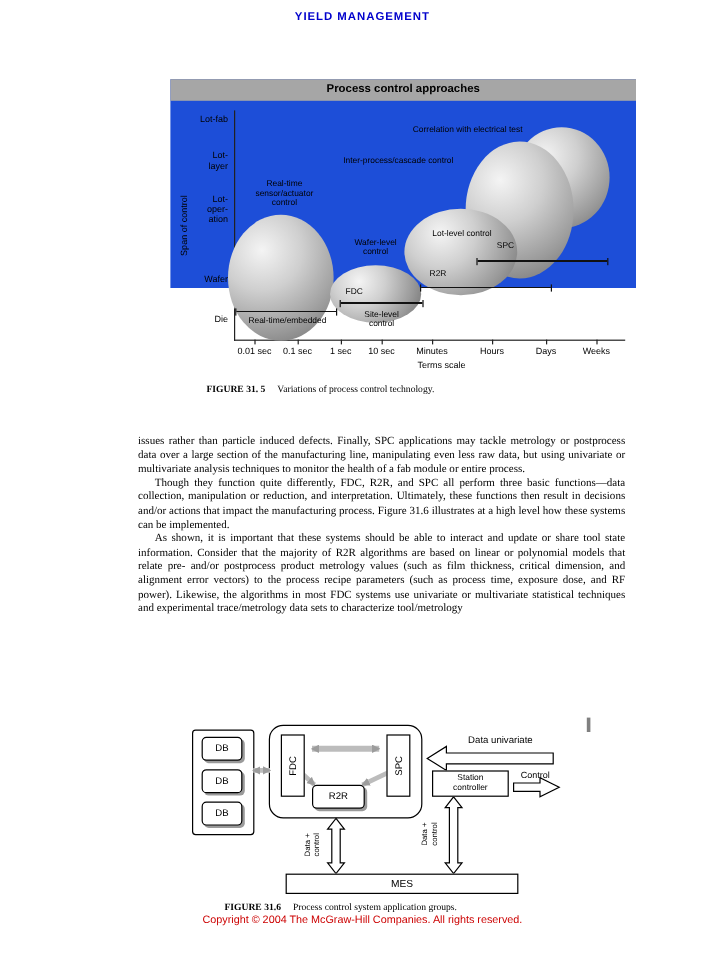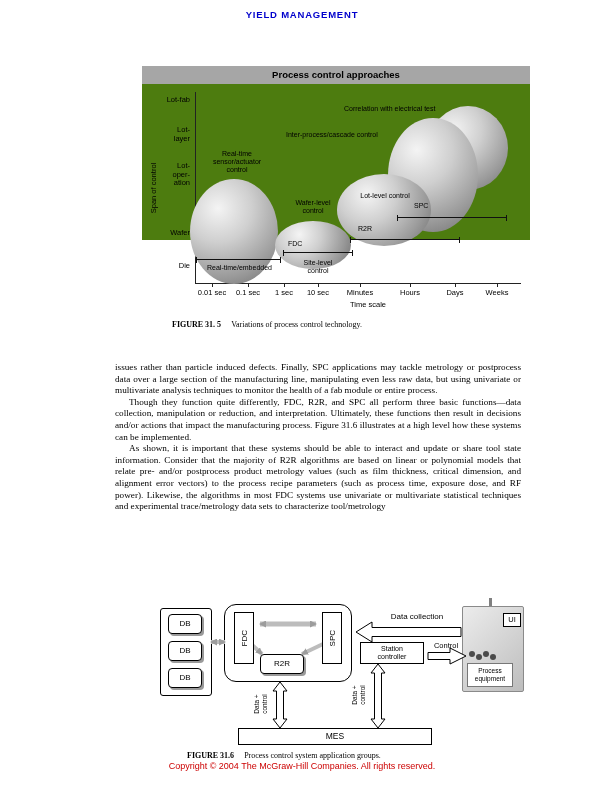--- a/index.html
+++ b/index.html
@@ -8,21 +8,21 @@
   .abs { position:absolute; }
   .pre { white-space:pre-line; }
 
   
   .running-head { top:9px; left:0; width:100%; text-align:center; font:bold 9.5px "Liberation Sans",sans-serif; letter-spacing:.8px; color:#0000cc; }
   .folio-line { left:41px; top:36px; width:481px; font-size:8.5px; border-bottom:1px solid #000; padding-bottom:4px; }
   .folio-num { font-weight:bold; }
   .folio-title { margin-left:14px; font-size:8px; letter-spacing:.4px; }
 
   
-  .fig5 { left:142px; top:66px; width:388px; height:174px; background:#4d7c0f; }
+  .fig5 { left:142px; top:66px; width:388px; height:174px; background:#1d4ed8; }
   .fig5-title { position:absolute; left:0; top:0; width:100%; height:18px; background:#a6a6a6; font:bold 9.5px "Liberation Sans",sans-serif; text-align:center; line-height:18px; color:#000; }
   .axis { background:#222; }
   .tick { width:1px; height:4px; background:#222; }
   .ylab { font:7.5px/8.5px "Liberation Sans",sans-serif; text-align:right; }
   .xlab { font:7.5px "Liberation Sans",sans-serif; transform:translateX(-50%); white-space:nowrap; }
   .axt  { font:7.5px "Liberation Sans",sans-serif; }
   .span-label { width:118px; height:16px; line-height:16px; text-align:center; transform:rotate(-90deg); }
   .bubble { border-radius:50%; background:radial-gradient(circle at 32% 28%, #f4f4f4 0%, #cfcfcf 35%, #9a9a9a 72%, #6d6d6d 100%); }
   .blabel { font:7px/8.2px "Liberation Sans",sans-serif; text-align:center; }
   .rlabel { font:7px/8.2px "Liberation Sans",sans-serif; }
@@ -90,21 +90,21 @@
 
     <div class="abs xlab" style="left:70px;top:222px;">0.01 sec</div>
     <div class="abs xlab" style="left:106px;top:222px;">0.1 sec</div>
     <div class="abs xlab" style="left:142px;top:222px;">1 sec</div>
     <div class="abs xlab" style="left:176px;top:222px;">10 sec</div>
     <div class="abs xlab" style="left:218px;top:222px;">Minutes</div>
     <div class="abs xlab" style="left:268px;top:222px;">Hours</div>
     <div class="abs xlab" style="left:313px;top:222px;text-align:center;">Days</div>
     <div class="abs xlab" style="left:355px;top:222px;">Weeks</div>
 
-    <div class="abs axt" style="left:196px;top:234px;width:60px;text-align:center;">Time scale</div>
+    <div class="abs axt" style="left:196px;top:234px;width:60px;text-align:center;">Terms scale</div>
 
     <div class="abs bubble" style="left:286px;top:40px;width:80px;height:84px;"></div>
     <div class="abs bubble" style="left:246px;top:52px;width:90px;height:114px;"></div>
     <div class="abs bubble" style="left:195px;top:108px;width:94px;height:72px;"></div>
     <div class="abs bubble" style="left:48px;top:113px;width:88px;height:105px;"></div>
     <div class="abs bubble" style="left:133px;top:155px;width:76px;height:48px;"></div>
 
     <div class="abs blabel pre" style="left:52px;top:84px;width:86px;">Real-time
 sensor/actuator
 control</div>
@@ -143,29 +143,20 @@
 
     <div class="f6box" style="left:10px;top:10px;width:52px;height:88px;border-radius:3px;">
       <div class="f6box shadowed db" style="left:7px;top:5px;"><span>DB</span></div>
       <div class="f6box shadowed db" style="left:7px;top:32px;"><span>DB</span></div>
       <div class="f6box shadowed db" style="left:7px;top:59px;"><span>DB</span></div>
     </div>
 
     <div class="f6box" style="left:74px;top:6px;width:128px;height:78px;border-radius:12px;"></div>
 
     <div class="abs" style="left:339px;top:0px;width:3px;height:12px;background:#808080;"></div>
-    <div class="f6box equip" style="left:312px;top:8px;width:62px;height:86px;">
-      <div class="dot" style="left:6px;top:44px;"></div>
-      <div class="dot" style="left:13px;top:47px;"></div>
-      <div class="dot" style="left:20px;top:44px;"></div>
-      <div class="dot" style="left:27px;top:47px;"></div>
-      <div class="f6box" style="left:40px;top:6px;width:18px;height:14px;font-size:7.5px;text-align:center;line-height:12px;"><span>UI</span></div>
-      <div class="f6box pre" style="left:4px;top:56px;width:46px;height:24px;border-color:#777;font-size:6.5px;line-height:8px;text-align:center;padding-top:3px;"><span>Process
-equipment</span></div>
-    </div>
 
     <svg class="abs" style="left:0;top:0;pointer-events:none;" width="392" height="152" viewBox="0 0 392 152">
       <defs>
         <marker id="ah" markerUnits="userSpaceOnUse" markerWidth="7" markerHeight="7" refX="6" refY="3.5" orient="auto-start-reverse">
           <path d="M0,0 L7,3.5 L0,7 z" fill="#9c9c9c"></path>
         </marker>
       </defs>
 
       <line x1="61" y1="44" x2="75" y2="44" stroke="#bcbcbc" stroke-width="4" marker-start="url(#ah)" marker-end="url(#ah)"></line>
 
@@ -183,21 +174,21 @@
     </svg>
 
     <div class="f6box vbox" style="left:84px;top:14px;width:20px;height:52px;">
         <span class="vtext">FDC</span>
       </div>
     <div class="f6box vbox" style="left:172px;top:14px;width:20px;height:52px;">
         <span class="vtext">SPC</span>
       </div>
     <div class="f6box shadowed" style="left:110px;top:56px;width:44px;height:20px;font-size:8px;text-align:center;line-height:18px;"><span>R2R</span></div>
 
-    <div class="abs flabel" style="left:220px;top:14px;width:94px;">Data collection</div>
+    <div class="abs flabel" style="left:220px;top:14px;width:94px;">Data univariate</div>
 
     <div class="f6box vbox" style="left:210px;top:44px;width:64px;height:22px;font-size:7px;line-height:8px;text-align:center;padding:0 5px;">
         <span>Station controller</span>
       </div>
 
     <div class="abs flabel" style="left:276px;top:43px;width:40px;font-size:7.5px;">Control</div>
 
     <div class="abs rot90 pre" style="left:90px;top:97px;width:44px;height:18px;">Data +
 control</div>
     <div class="abs rot90 pre" style="left:188px;top:88px;width:44px;height:18px;">Data +

